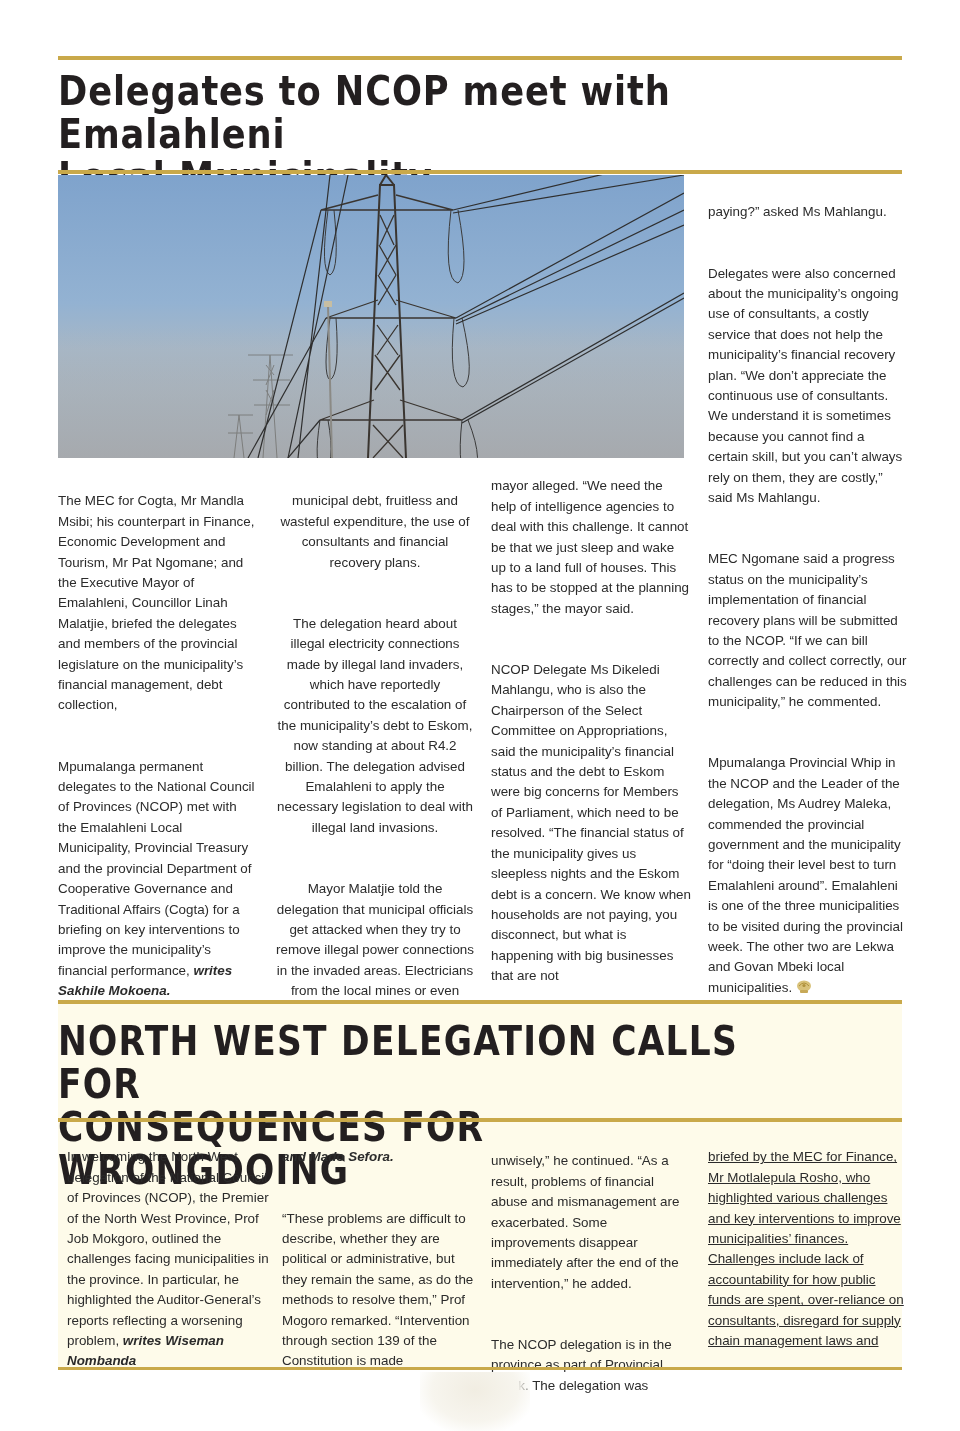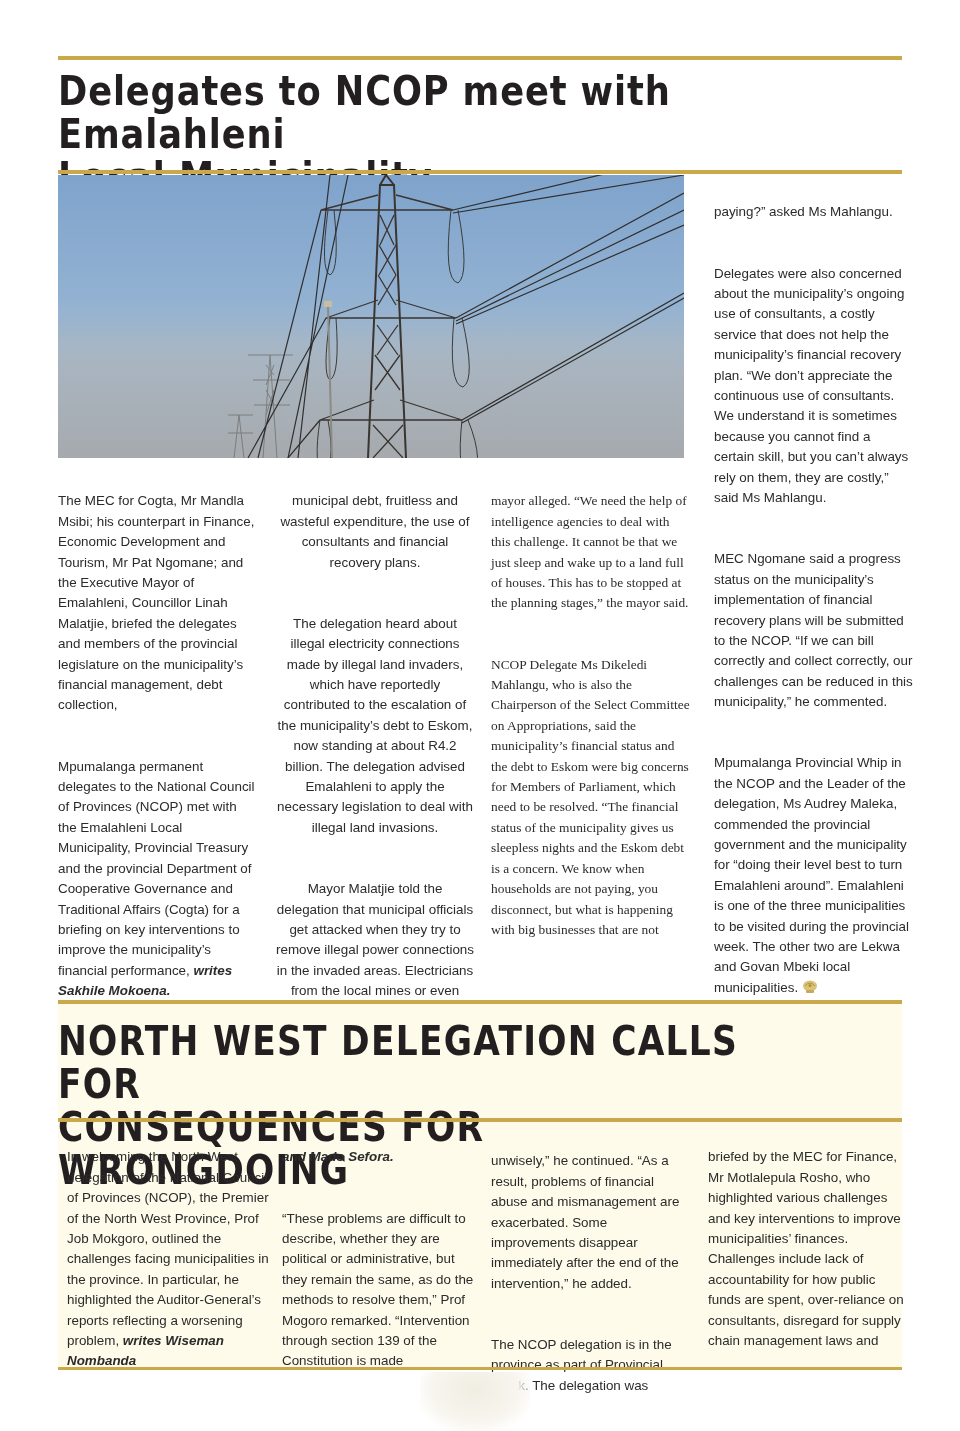--- a/index.html
+++ b/index.html
@@ -27,29 +27,29 @@
   .col {
     position: absolute; font-size: 13.4px; line-height: 20.4px; color: #2b2b2b;
     white-space: pre-line;
   }
   .col p { margin-bottom: 20.4px; }
   .col p:last-child { margin-bottom: 0; }
   .byline { font-weight: bold; font-style: italic; }
 
   .c1 { left: 58px; top: 471px; width: 200px; }
   .c2 { left: 275px; top: 471px; width: 200px; text-align: center; }
-  .c3 { left: 491px; top: 471px; width: 200px; font-family: Liberation Serif, serif; }
-  .c4 { left: 708px; top: 182px; width: 200px; margin-left: 6px; }
+  .c3 { left: 491px; top: 456px; width: 200px; }
+  .c4 { left: 708px; top: 182px; width: 200px; }
 
   .panel { position: absolute; left: 58px; top: 1002px; width: 844px; height: 368px; background: #fefbea; }
 
   .d1 { left: 67px; top: 1127px; width: 210px; }
   .d2 { left: 282px; top: 1127px; width: 200px; }
   .d3 { left: 491px; top: 1131px; width: 200px; }
-  .d4 { left: 708px; top: 1127px; width: 200px; }
+  .d4 { left: 708px; top: 1127px; width: 200px; text-decoration: underline; }
 
   .emblem { display: inline-block; width: 16px; height: 14px; vertical-align: -2px; margin-left: 4px; }
 
   .watermark {
     position: absolute; left: 420px; top: 1372px; width: 110px; height: 59px;
     background: radial-gradient(ellipse at 50% 30%, #f1ede2 0%, #f7f5ee 55%, rgba(255,255,255,0) 80%);
   }
 </style>
 </head>
 <body>

